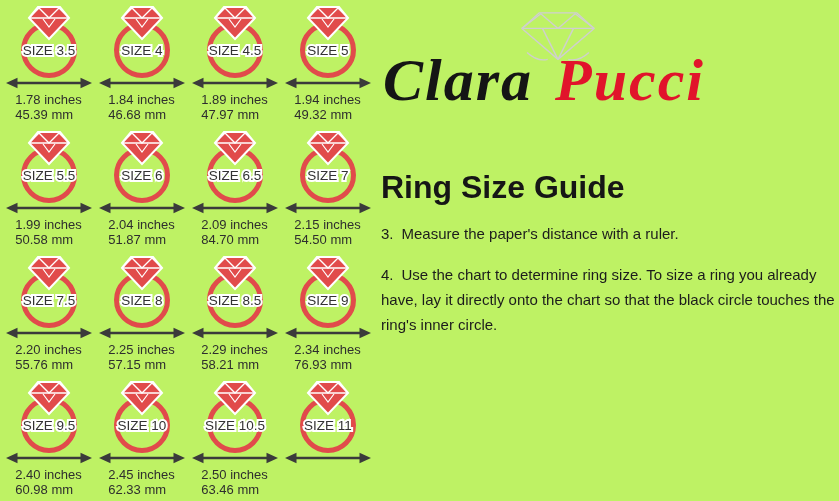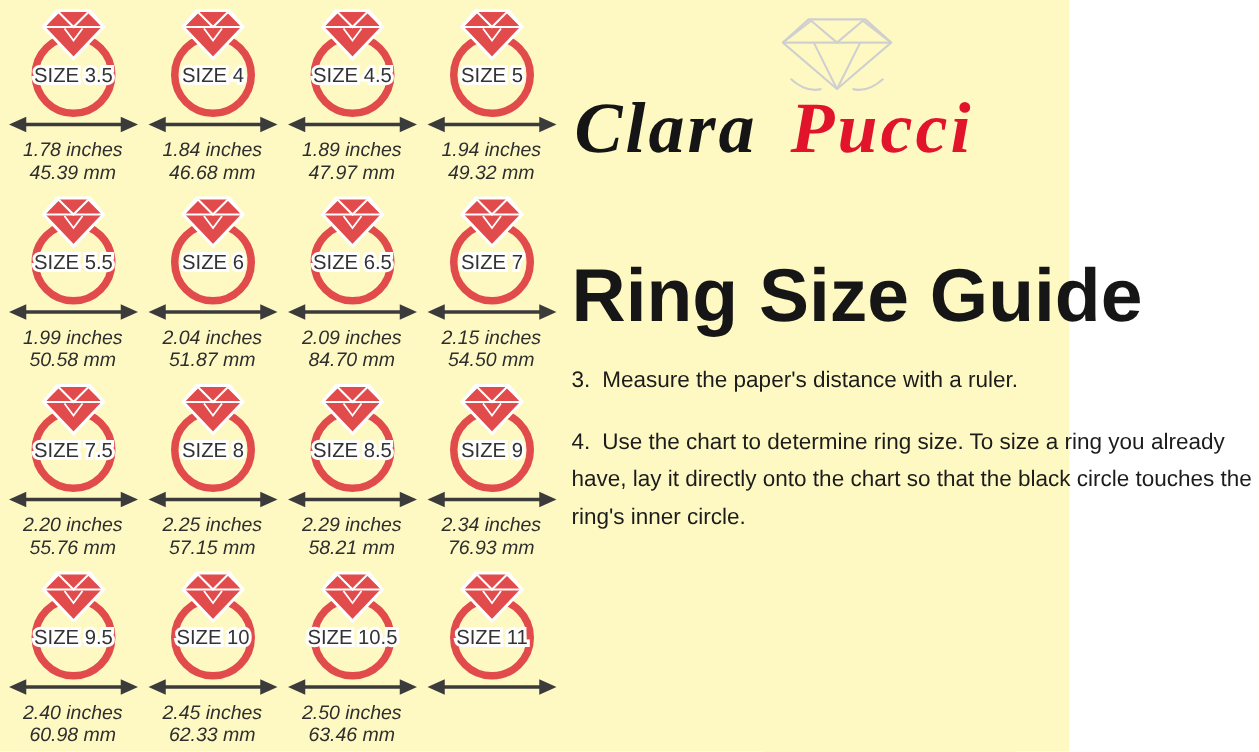--- a/index.html
+++ b/index.html
@@ -1,49 +1,49 @@
 <!DOCTYPE html>
 <html><head>
 <meta charset="utf-8">
 <style>
   html, body { margin: 0; padding: 0; background: #ffffff; }
   body {
     width: 839px; height: 501px; overflow: hidden; position: relative;
     font-family: "Liberation Sans", sans-serif;
     -webkit-font-smoothing: antialiased;
   }
-  .page { position: relative; width: 713px; height: 501px; background: #fef9c3; }
+  .page { position: relative; width: 839px; height: 501px; background: #bef264; }
 
   
   .ring-grid {
     position: absolute; left: 2px; top: 4px; width: 374px;
     display: grid; grid-template-columns: repeat(4, 93px); grid-auto-rows: 125px;
   }
   .ring-cell { display: flex; flex-direction: column; align-items: center; }
   .ring-cell svg { width: 92px; height: 86px; display: block; }
   .meas {
-    margin-top: 2px; text-align: center;
-    font-size: 13px; line-height: 15px; color: #2e2e2e; font-style: italic;
+    margin-top: 2px; text-align: left;
+    font-size: 13px; line-height: 15px; color: #2e2e2e;
   }
 
   
   .right-col { position: absolute; left: 381px; top: 0; width: 454px; }
 
   .logo { position: relative; height: 102px; margin-top: 4px; }
   .logo-diamond { position: absolute; left: 134px; top: 5px; }
   .logo-text {
     position: absolute; left: 2px; bottom: -4px; white-space: nowrap;
     font-family: "Liberation Serif", serif; font-style: italic; font-weight: bold;
-    font-size: 48px; letter-spacing: 2px; line-height: 1;
+    font-size: 60px; letter-spacing: 2px; line-height: 1;
   }
   .brand-first { color: #151515; }
   .brand-second { color: #e1142b; margin-left: 22px; }
 
   .guide-title {
-    margin: 64px 0 0 0; font-size: 50px; font-weight: bold;
+    margin: 64px 0 0 0; font-size: 32px; font-weight: bold;
     color: #161616; letter-spacing: 0px; line-height: 1.1;
   }
   .instructions { margin-top: 16px; }
   .instruction {
     margin: 0 0 16px 0; font-size: 15px; line-height: 25px; color: #1c1c1c;
   }
   .inum { margin-right: 8px; }
 </style>
 </head>
 <body>

